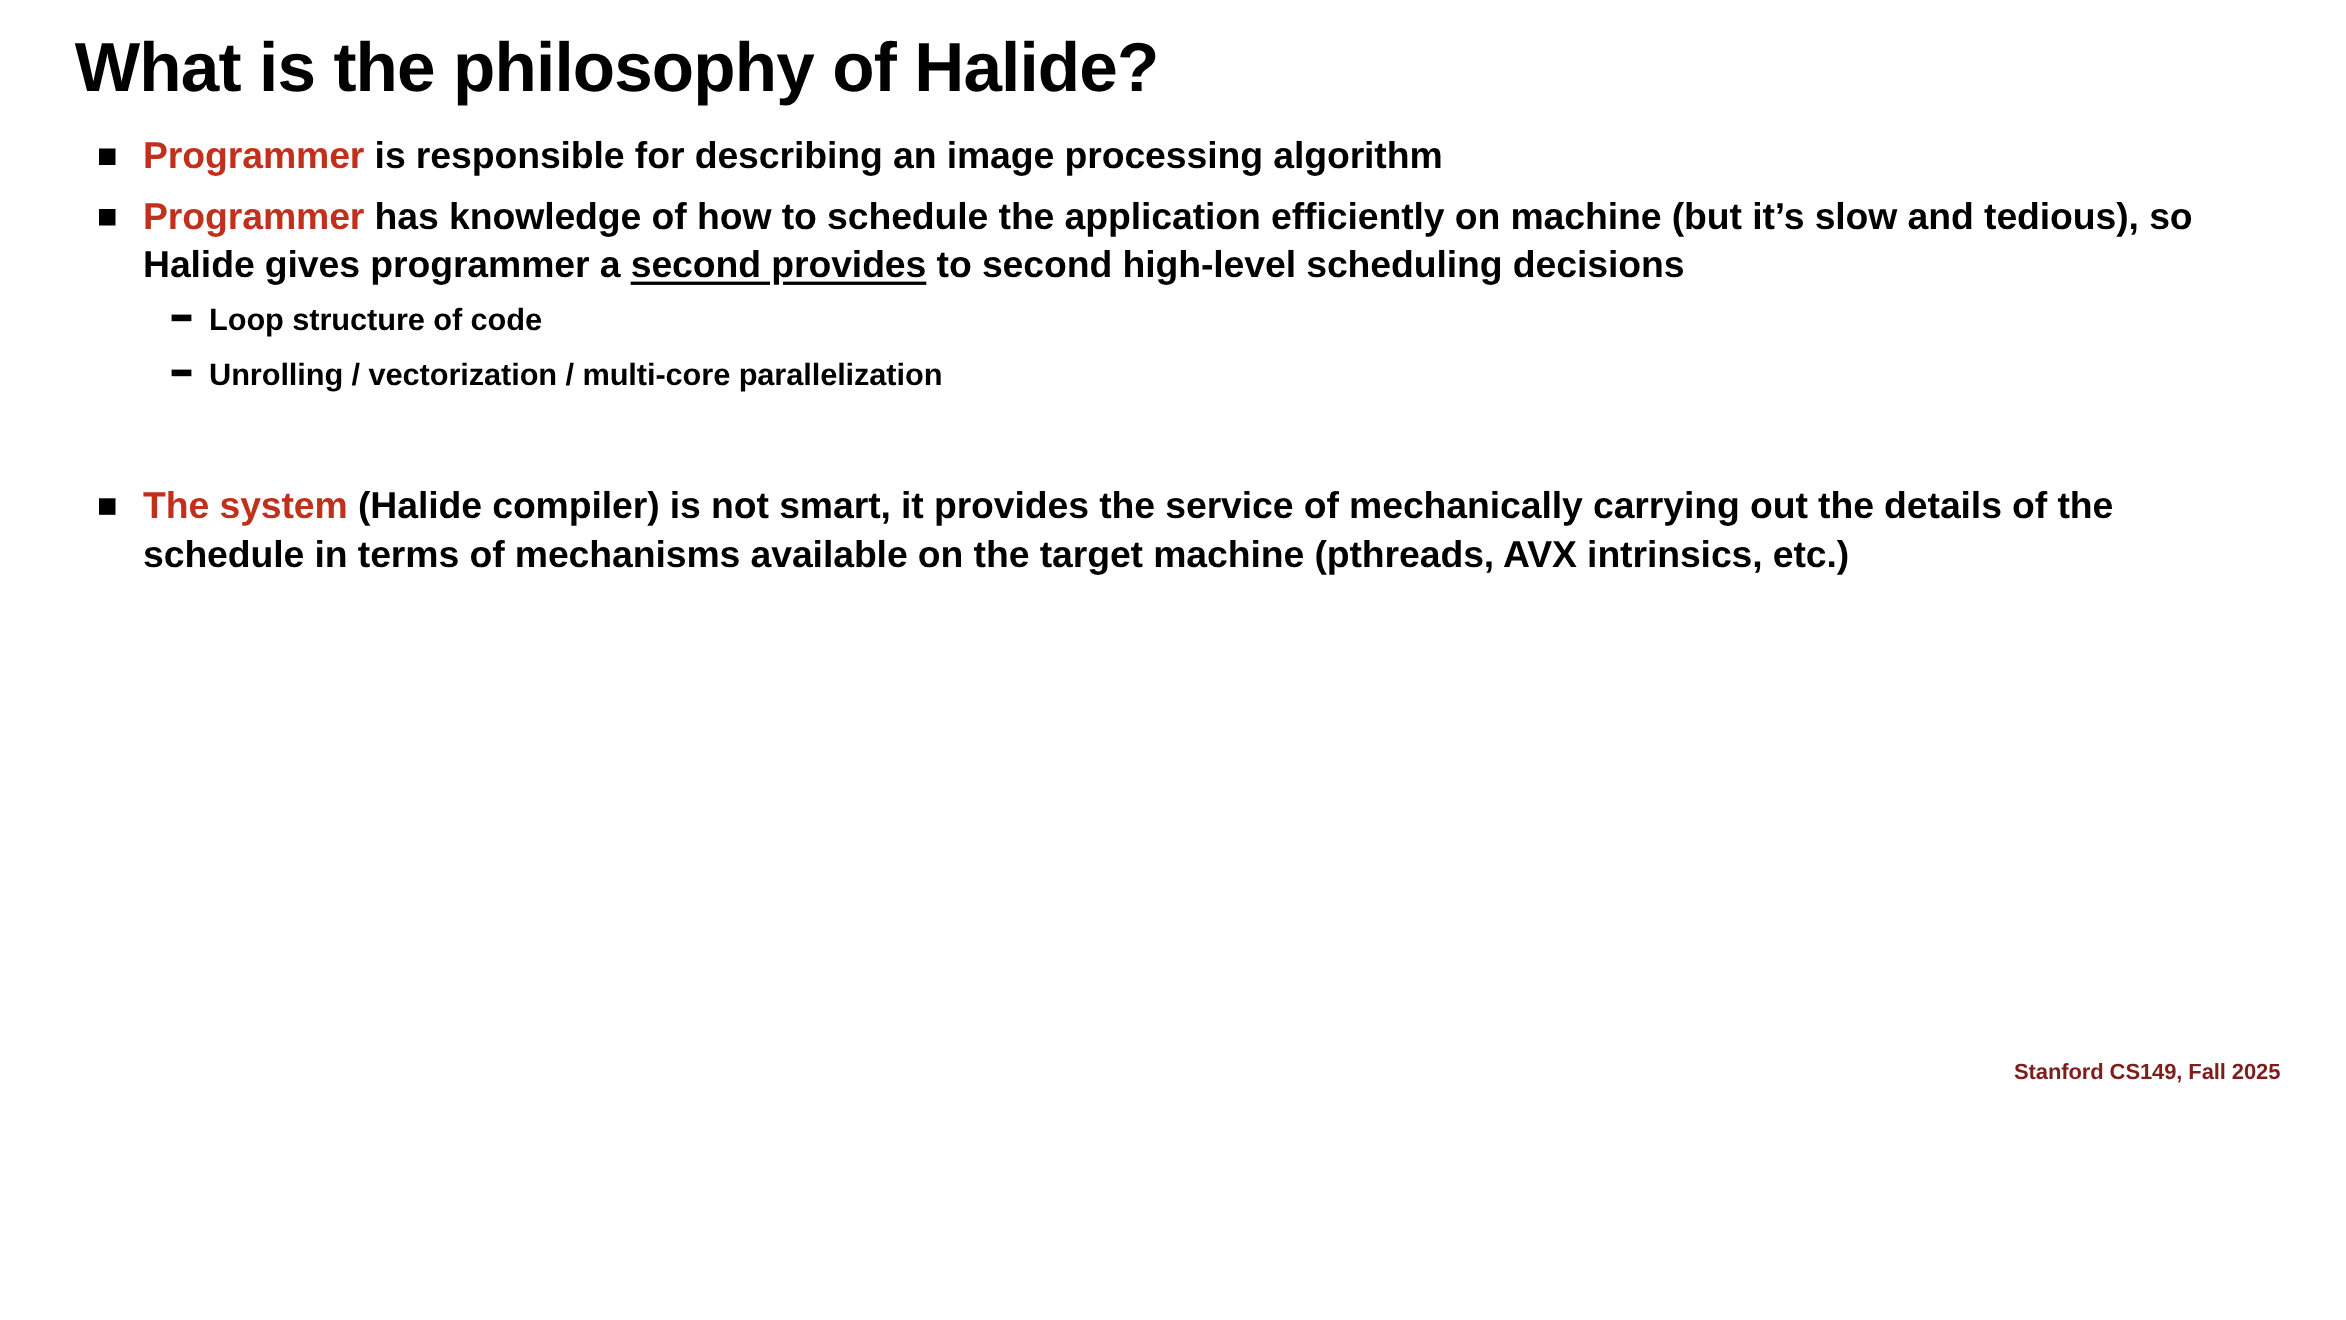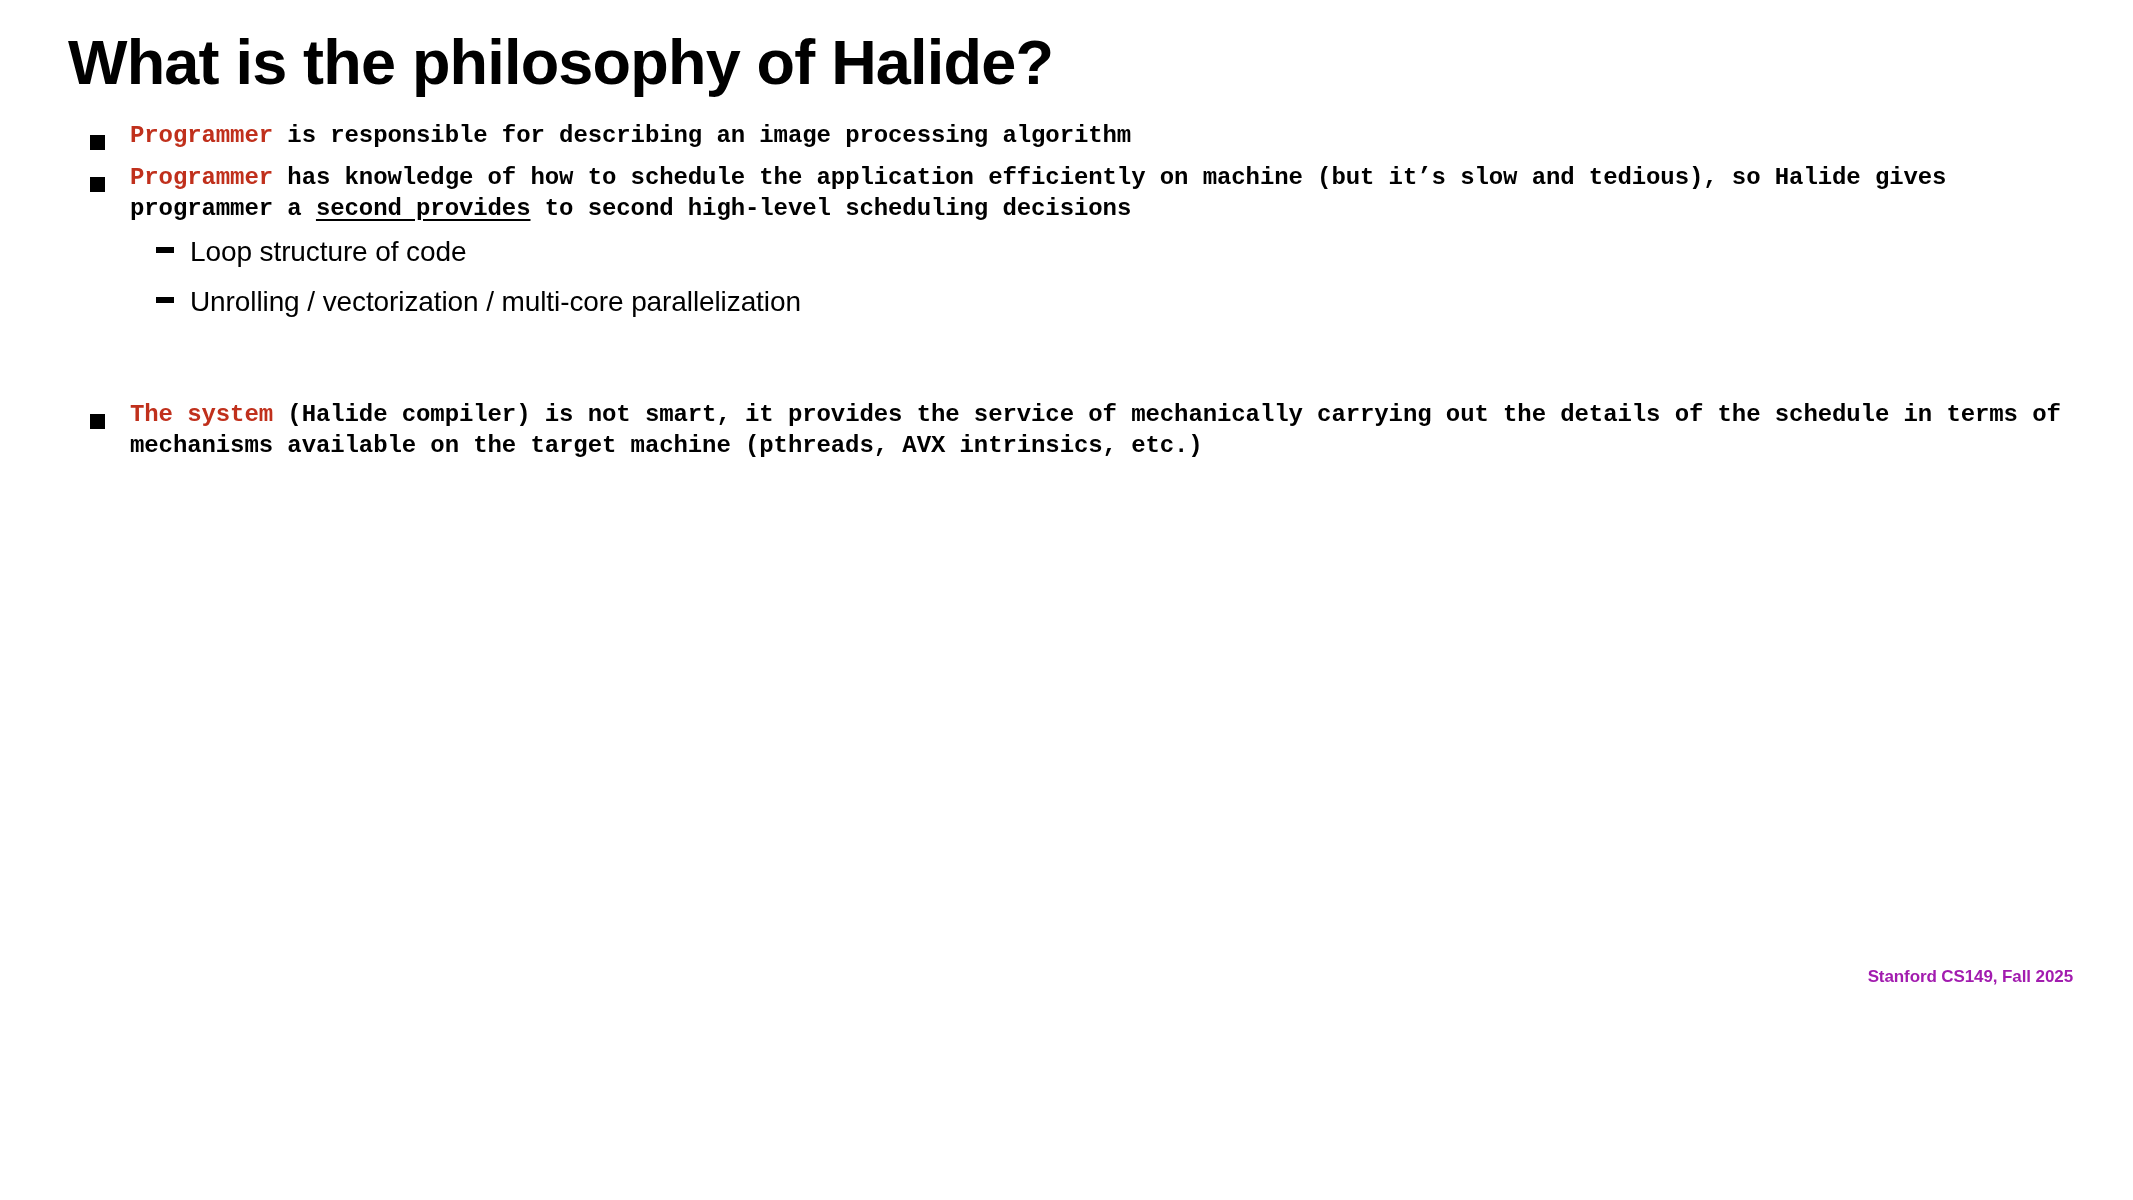--- a/index.html
+++ b/index.html
@@ -32,40 +32,39 @@
     color: #000;
   }
   .bullets {
     margin: 0;
     padding: 0;
     list-style: none;
   }
   .b1 {
     position: relative;
     padding-left: 62px;
-    font-size: 24px;
+    font-size: 34px;
     font-weight: bold;
     line-height: 1.30;
     letter-spacing: -0.1px;
     margin-bottom: 10px;
-    font-family: Liberation Mono, monospace;
   }
   .b1 > .sq {
     position: absolute;
     left: 22px;
     top: 15px;
     width: 15px;
     height: 15px;
     background: #000;
   }
   .b2 {
     position: relative;
     padding-left: 122px;
     font-size: 28px;
-    font-weight: normal;
+    font-weight: bold;
     line-height: 1.3;
     letter-spacing: -0.1px;
     margin-bottom: 14px;
   }
   .b2 > .dash {
     position: absolute;
     left: 88px;
     top: 13px;
     width: 18px;
     height: 6px;
@@ -78,24 +77,24 @@
     text-decoration: underline;
     text-underline-offset: 4px;
   }
   .spacer {
     height: 64px;
   }
   .footer {
     position: absolute;
     right: 60px;
     bottom: 26px;
-    font-size: 17px;
+    font-size: 20px;
     font-weight: bold;
     letter-spacing: -0.1px;
-    color: #a21caf;
+    color: #7f1d1d;
   }
 </style>
 </head>
 <body>
 
 <div class="slide">
 
   <h1 class="slide-title">What is the philosophy of Halide?</h1>
 
   <ul class="bullets">

